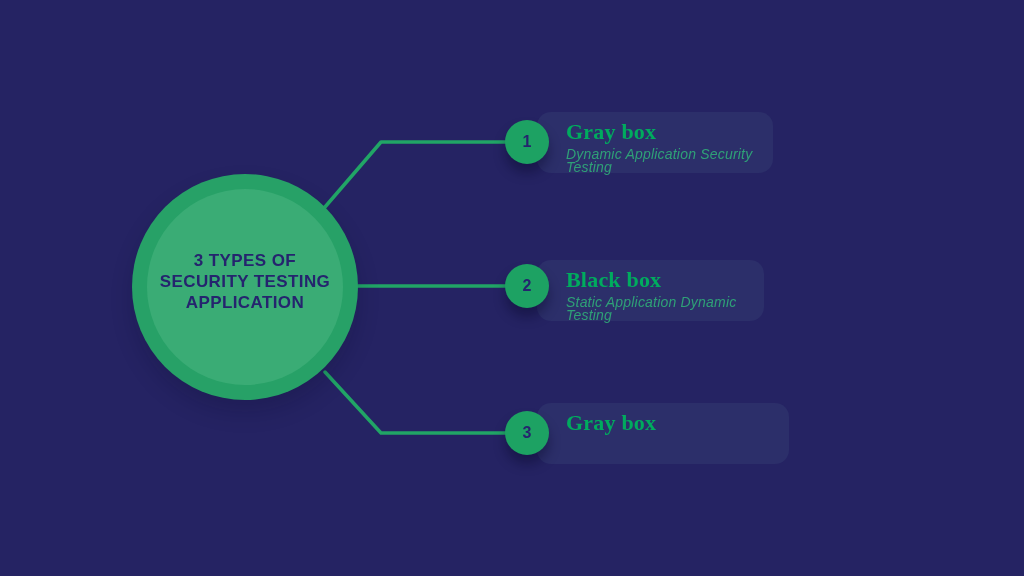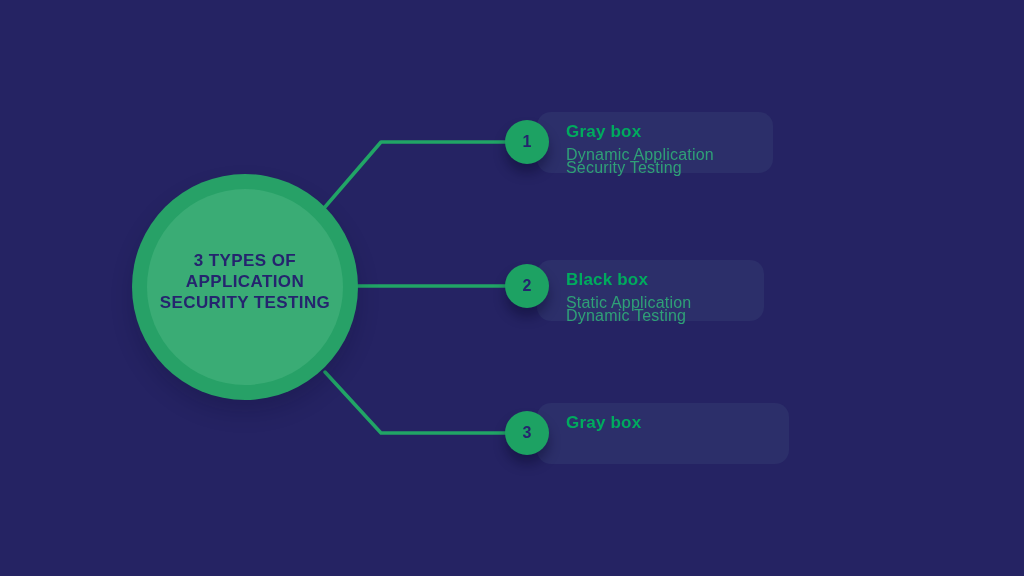--- a/index.html
+++ b/index.html
@@ -88,49 +88,51 @@
     background: var(--card-bg);
     padding: 10px 20px 0 29px;
     z-index: 1;
   }
   .card-1 { left: 537px; top: 112px; width: 236px; }
   .card-2 { left: 537px; top: 260px; width: 227px; }
   .card-3 { left: 537px; top: 403px; width: 252px; }
   .card-title {
     color: var(--title-green);
     font-weight: 700;
-    font-size: 17px;
+    font-size: 22px;
     line-height: 20px;
     letter-spacing: 0.2px;
+    font-family: Liberation Serif, serif;
   }
   .card-subtitle {
     margin-top: 6px;
     color: var(--subtitle-green);
-    font-size: 16px;
+    font-size: 14px;
     line-height: 13px;
     letter-spacing: 0.2px;
+    font-style: italic;
   }
 </style>
 </head>
 <body>
 
 <div class="canvas">
 
   <svg class="connectors" viewBox="0 0 1024 576" aria-hidden="true">
     <polyline points="325,207 381,142 527,142"></polyline>
     <polyline points="358,286 527,286"></polyline>
     <polyline points="325,372 381,433 527,433"></polyline>
   </svg>
 
   <div class="hub">
     <div class="hub-inner">
       <div class="hub-title">
         <div>3 TYPES OF</div>
+        <div>SECURITY TESTING</div>
         <div>APPLICATION</div>
-        <div>SECURITY TESTING</div>
       </div>
     </div>
   </div>
 
   <div class="badge badge-1">
     <span>1</span>
   </div>
   <div class="card card-1">
     <div class="card-title">Gray box</div>
     <div class="card-subtitle">Dynamic Application Security Testing</div>

